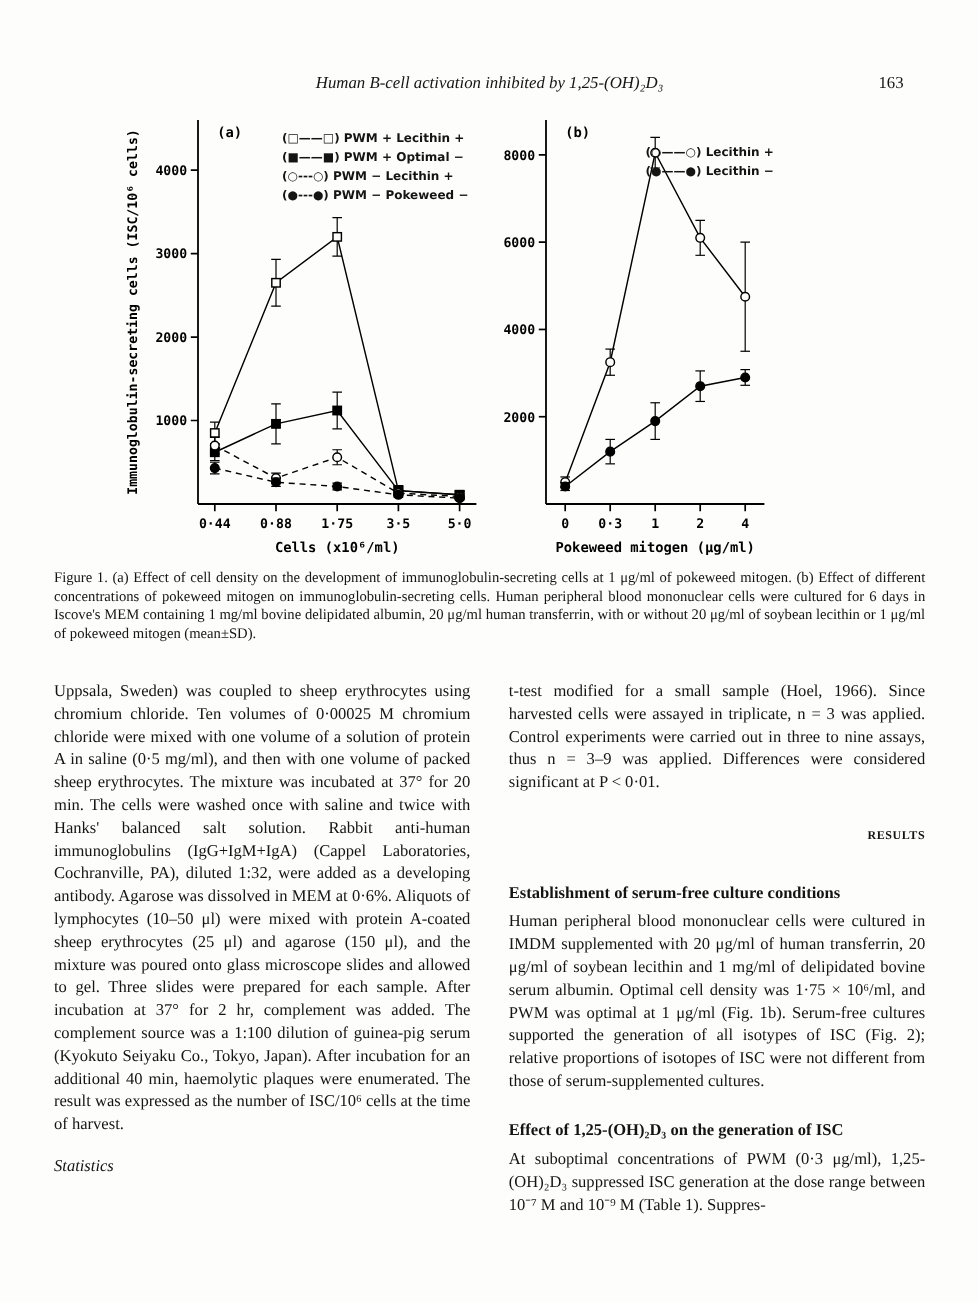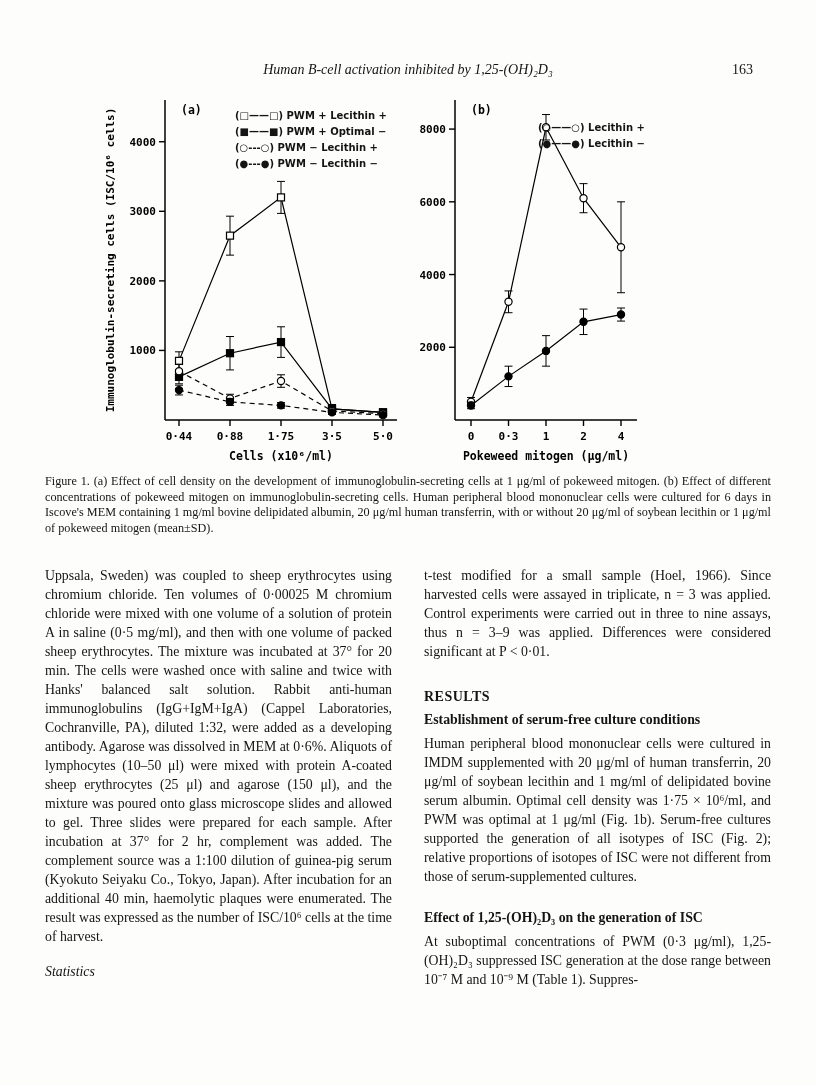--- a/index.html
+++ b/index.html
@@ -17,21 +17,21 @@
   #chartB{left:352px;}
   .legend{position:absolute;font-family:"DejaVu Sans", sans-serif;font-size:10px;font-weight:bold;line-height:16px;white-space:nowrap;}
   #legendA{left:190px;top:16px;}
   #legendB{left:493px;top:28px;}
   .caption{font-size:12.2px;line-height:15.6px;text-align:justify;margin-top:4px;}
   .fig-label{font-weight:normal;}
   .columns{display:flex;gap:32px;margin-top:30px;}
   .col{flex:1;font-size:13.8px;line-height:19px;text-align:justify;}
   .col p{margin:0;}
   .stat-heading{font-style:italic;margin:16px 0 3px 0;}
-  .results-heading{text-align:left;font-weight:bold;font-size:14px;margin:26px 0 4px 0;letter-spacing:0.5px;}
+  .results-heading{text-align:right;font-weight:bold;font-size:10px;margin:26px 0 28px 0;letter-spacing:0.5px;}
   .subheading{font-weight:bold;margin:0 0 5px 0;}
   .subheading.spaced{margin-top:22px;}
 </style>
 </head>
 <body>
 
 <div class="page">
 
   <div class="running-head">
     <span class="running-title">Human B-cell activation inhibited by 1,25-(OH)₂D₃</span>
@@ -211,21 +211,21 @@
         <circle cx="74" cy="313.45454545454544" r="3.6" fill="#000" stroke="#000" stroke-width="1.2"></circle>
         <circle cx="111.5" cy="284.3636363636364" r="3.6" fill="#000" stroke="#000" stroke-width="1.2"></circle>
         <circle cx="149" cy="258.9090909090909" r="3.6" fill="#000" stroke="#000" stroke-width="1.2"></circle>
         <circle cx="186.5" cy="229.8181818181818" r="3.6" fill="#000" stroke="#000" stroke-width="1.2"></circle>
         <circle cx="224" cy="222.54545454545456" r="3.6" fill="#000" stroke="#000" stroke-width="1.2"></circle>
       </svg>
     <div class="legend" id="legendA">
         <div class="legend-item">(□——□) PWM + Lecithin +</div>
         <div class="legend-item">(■——■) PWM + Optimal −</div>
         <div class="legend-item">(○---○) PWM − Lecithin +</div>
-        <div class="legend-item">(●---●) PWM − Lecithin −</div>
+        <div class="legend-item">(●---●) PWM − Pokeweed −</div>
       </div>
     <div class="legend" id="legendB">
         <div class="legend-item">(○——○) Lecithin +</div>
         <div class="legend-item">(●——●) Lecithin −</div>
       </div>
   </div>
 
   <div class="caption">
     <span class="fig-label">Figure 1.</span><span> (a) Effect of cell density on the development of immunoglobulin-secreting cells at 1 μg/ml of pokeweed mitogen. (b) Effect of different concentrations of pokeweed mitogen on immunoglobulin-secreting cells. Human peripheral blood mononuclear cells were cultured for 6 days in Iscove's MEM containing 1 mg/ml bovine delipidated albumin, 20 μg/ml human transferrin, with or without 20 μg/ml of soybean lecithin or 1 μg/ml of pokeweed mitogen (mean±SD).</span>
   </div>

